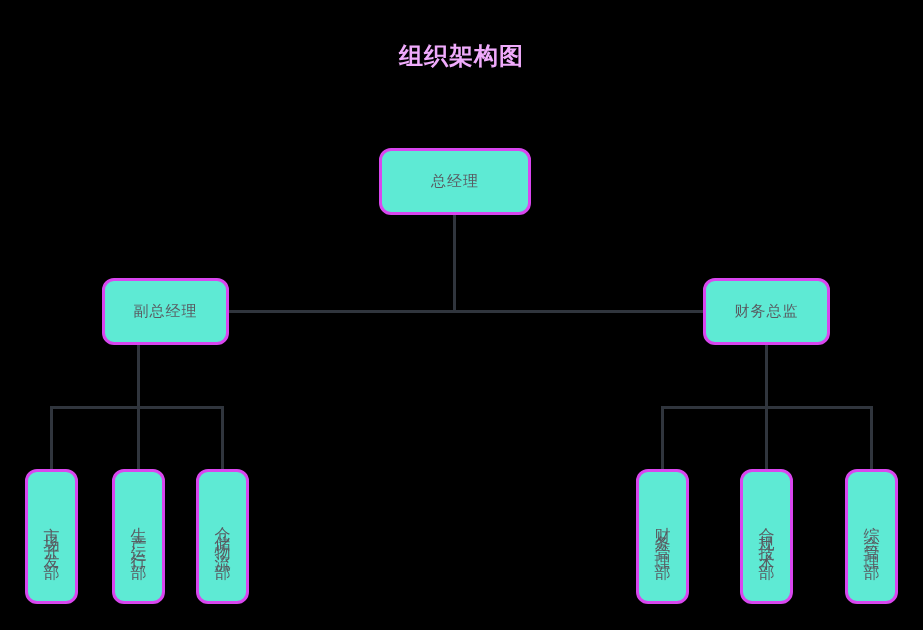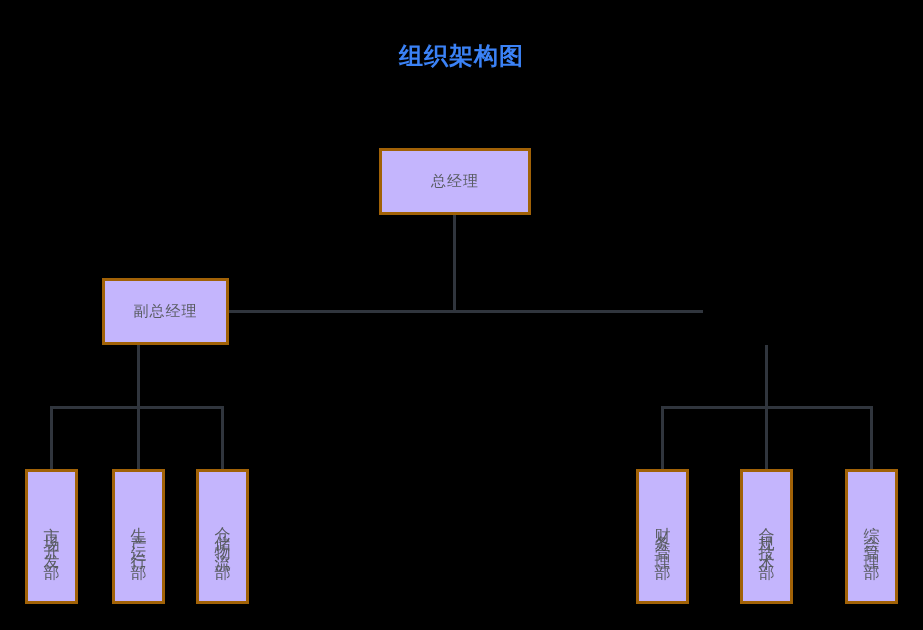--- a/index.html
+++ b/index.html
@@ -18,28 +18,28 @@
   .chart-title {
     position: absolute;
     top: 40px;
     left: 0;
     width: 100%;
     margin: 0;
     text-align: center;
     font-size: 24px;
     font-weight: bold;
     letter-spacing: 1px;
-    color: #3b82f6;
+    color: #f0abfc;
   }
   .node {
     position: absolute;
     box-sizing: border-box;
-    background: #c4b5fd;
-    border: 3px solid #a16207;
-    border-radius: 0;
+    background: #5eead4;
+    border: 3px solid #d946ef;
+    border-radius: 12px;
     display: flex;
     align-items: center;
     justify-content: center;
     color: #595c62;
     font-size: 15px;
   }
   .node .hlabel {
     white-space: nowrap;
     letter-spacing: 1px;
   }
@@ -77,20 +77,23 @@
   <div class="line v" style="left:661px; top:406px; height:63px;"></div>
   <div class="line v" style="left:870px; top:406px; height:63px;"></div>
 
   <div class="node" style="left:379px; top:148px; width:152px; height:67px;">
     <span class="hlabel">总经理</span>
   </div>
 
   <div class="node" style="left:75px; top:278px; width:127px; height:67px;margin-left:27px;">
     <span class="hlabel">副总经理</span>
   </div>
+  <div class="node" style="left:703px; top:278px; width:127px; height:67px;">
+    <span class="hlabel">财务总监</span>
+  </div>
 
   <div class="node" style="left:25px; top:469px; width:53px; height:135px;">
     <span class="vlabel">市场开发部</span>
   </div>
   <div class="node" style="left:112px; top:469px; width:53px; height:135px;">
     <span class="vlabel">生产运行部</span>
   </div>
   <div class="node" style="left:196px; top:469px; width:53px; height:135px;">
     <span class="vlabel">仓储物流部</span>
   </div>

